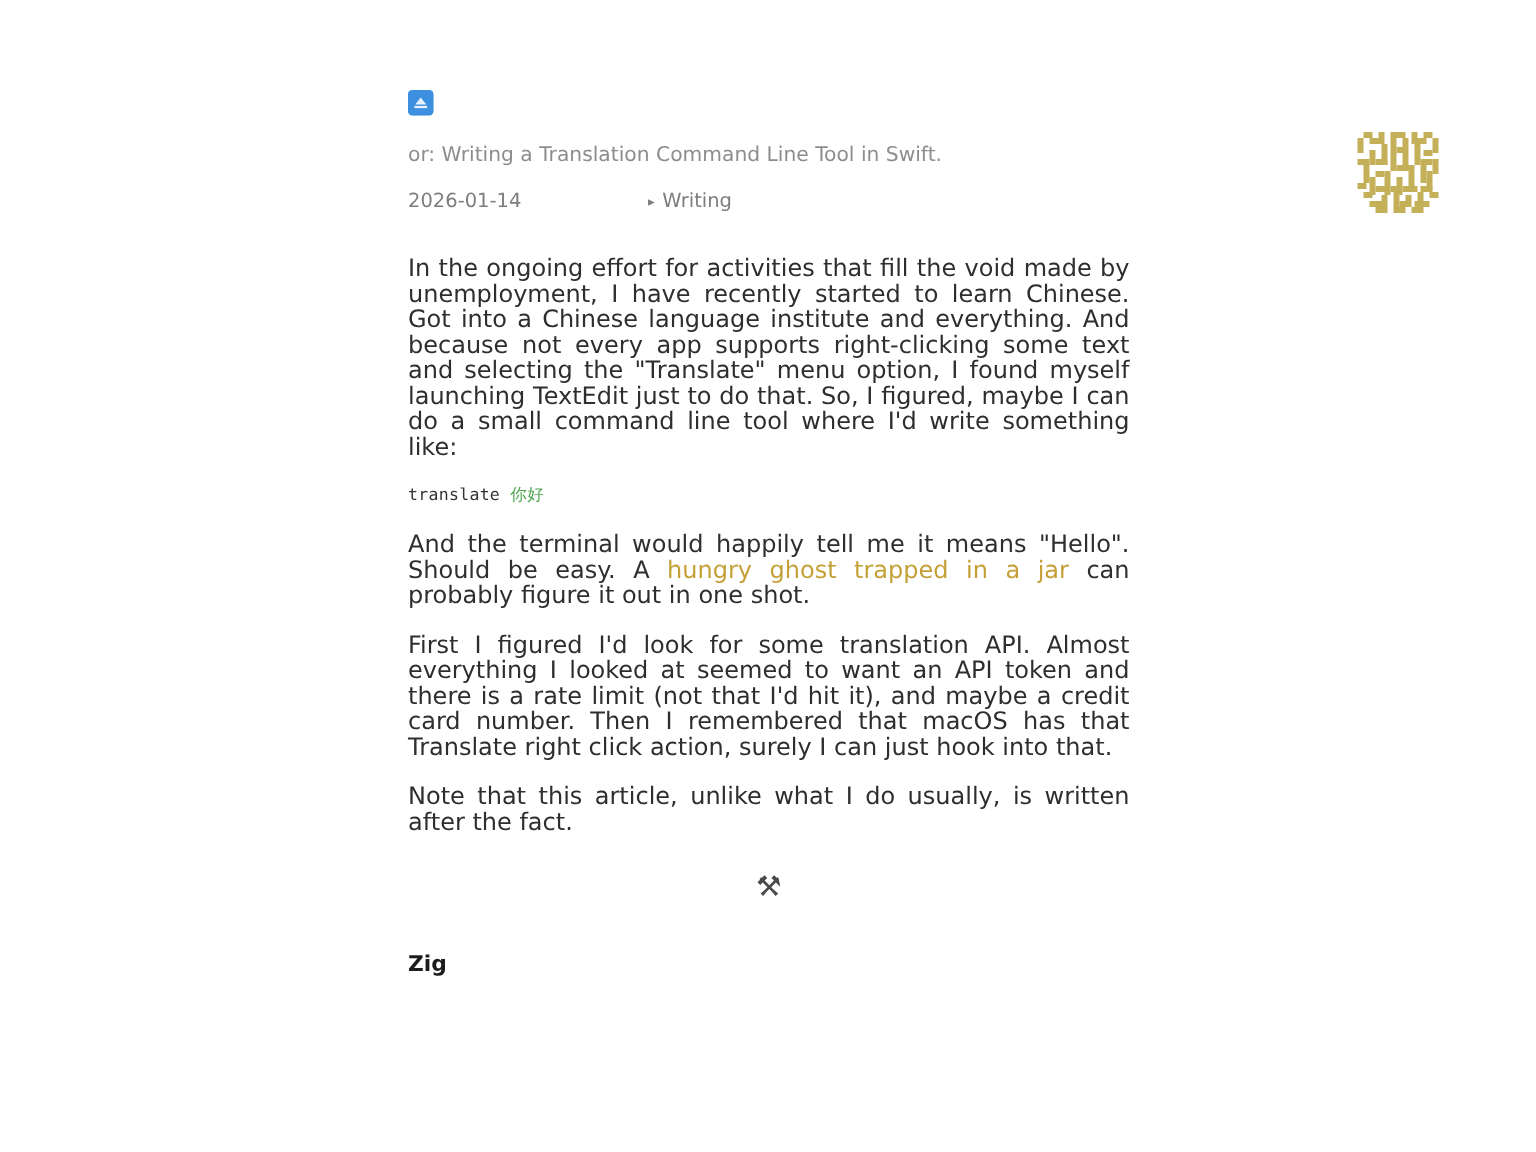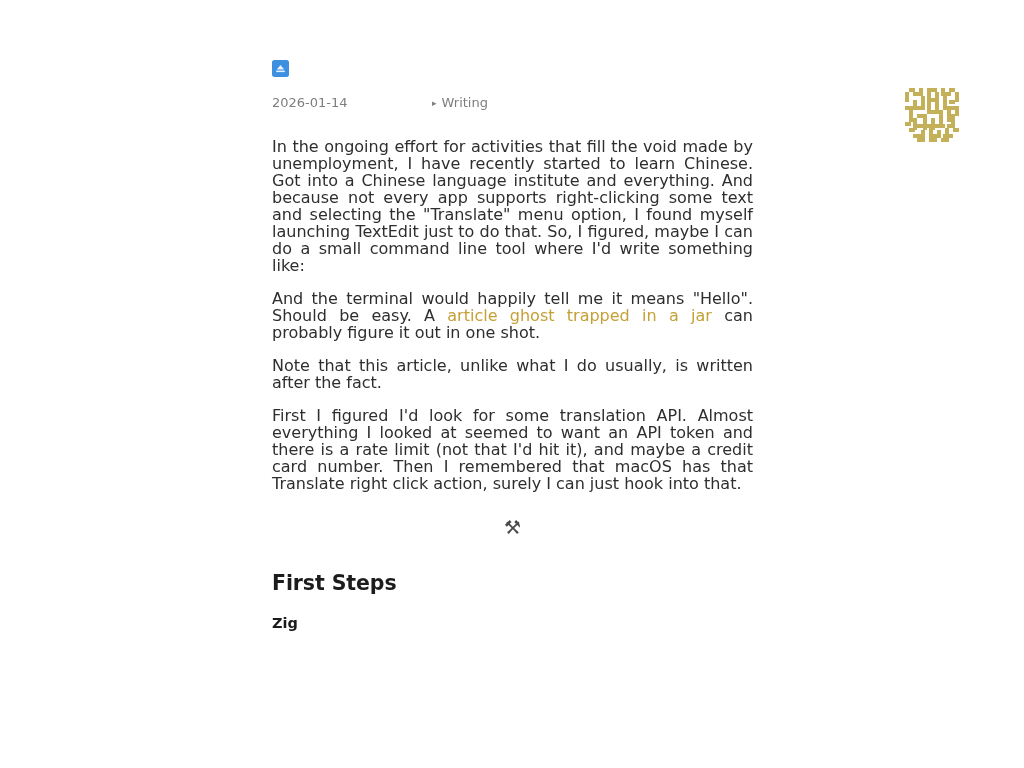--- a/index.html
+++ b/index.html
@@ -206,37 +206,41 @@
 
     <a class="avatar-badge" href="#">
       <svg viewBox="0 0 17 17" width="17" height="17" aria-hidden="true">
         <rect x="0" y="0" width="17" height="17" rx="3" fill="#3d8fe0"></rect>
         <path d="M8.5 5 L12.2 9.6 L4.8 9.6 Z" fill="#e8f2fb"></path>
         <rect x="4.2" y="10.6" width="8.6" height="1.5" fill="#e8f2fb"></rect>
       </svg>
     </a>
 
 
+    <p class="subtitle">or: Writing a Translation Command Line Tool in Swift.</p>
 
     <div class="meta-row">
       <span class="meta-date">2026-01-14</span>
       <span class="meta-contents">
         <span class="tri">▸</span><span>Writing</span>
       </span>
     </div>
 
     <p class="body">In the ongoing effort for activities that fill the void made by unemployment, I have recently started to learn Chinese. Got into a Chinese language institute and everything. And because not every app supports right-clicking some text and selecting the "Translate" menu option, I found myself launching TextEdit just to do that. So, I figured, maybe I can do a small command line tool where I'd write something like:</p>
 
-
-    <p class="body"><span>And the terminal would happily tell me it means "Hello". Should be easy. A </span><a class="inline-link" href="#">article ghost trapped in a jar</a><span> can probably figure it out in one shot.</span></p>
+    <div class="codeblock">
+      <span>translate</span>
+      <span class="zh">你好</span>
+    </div>
+
+    <p class="body"><span>And the terminal would happily tell me it means "Hello". Should be easy. A </span><a class="inline-link" href="#">hungry ghost trapped in a jar</a><span> can probably figure it out in one shot.</span></p>
+
+    <p class="body">First I figured I'd look for some translation API. Almost everything I looked at seemed to want an API token and there is a rate limit (not that I'd hit it), and maybe a credit card number. Then I remembered that macOS has that Translate right click action, surely I can just hook into that.</p>
 
     <p class="body">Note that this article, unlike what I do usually, is written after the fact.</p>
 
-    <p class="body">First I figured I'd look for some translation API. Almost everything I looked at seemed to want an API token and there is a rate limit (not that I'd hit it), and maybe a credit card number. Then I remembered that macOS has that Translate right click action, surely I can just hook into that.</p>
-
     <div class="ornament">⚒</div>
 
-    <h2 class="section">First Steps</h2>
 
     <h3 class="subsection">Zig</h3>
 
   </div>
 </div>
 
 </body></html>

